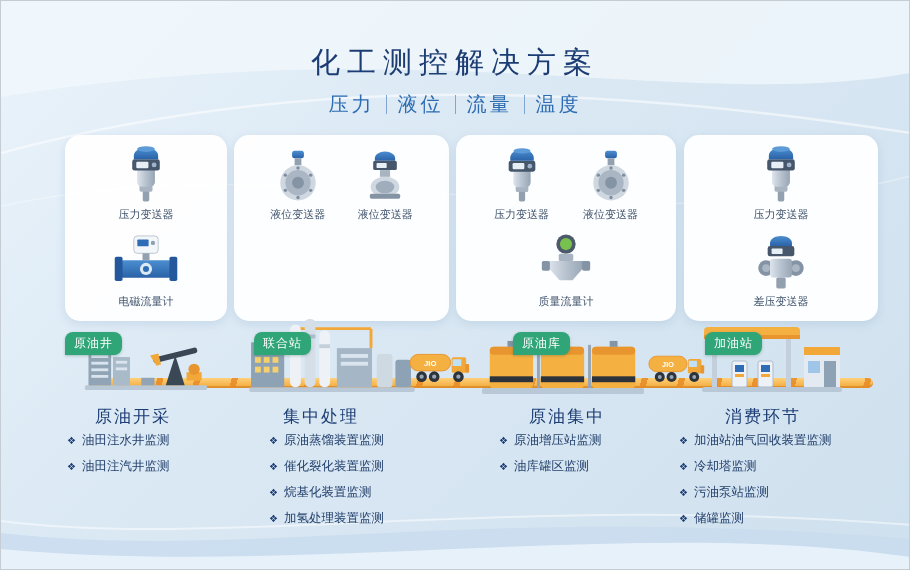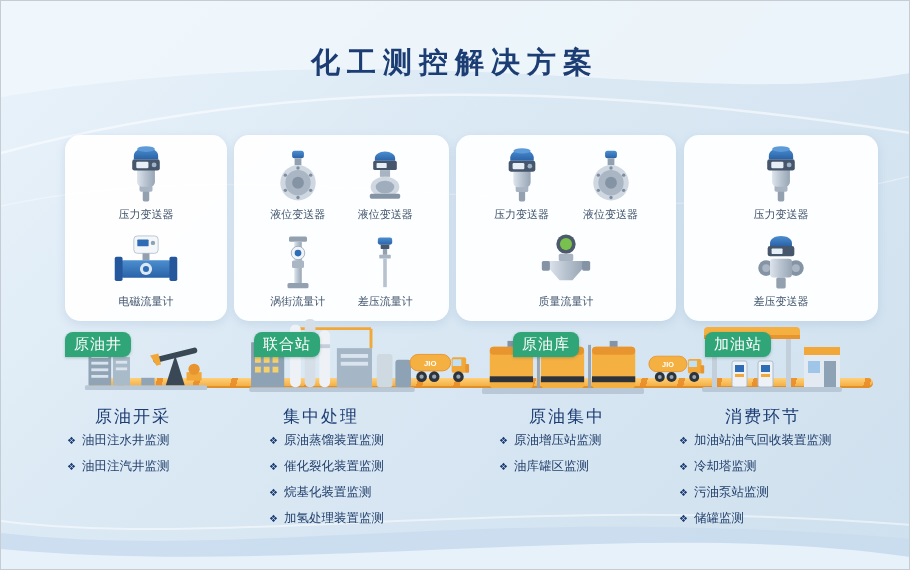--- a/index.html
+++ b/index.html
@@ -6,21 +6,21 @@
   html,body { background:#eef3f8; font-family:"Liberation Sans","DejaVu Sans",sans-serif; }
   .canvas{
     position:relative; width:910px; height:570px; overflow:hidden;
     border:1px solid #c6ccd4;
     background:linear-gradient(135deg,#eaf3fb 0%,#dbe9f4 40%,#cfe0ee 100%);
   }
   .bg-waves{ position:absolute; left:0; top:0; pointer-events:none; }
 
   .title{
     position:absolute; top:42px; left:0; width:100%; text-align:center;
-    font-size:29px; font-weight:700; color:#1c3d74; letter-spacing:7px;
+    font-size:29px; font-weight:400; color:#1c3d74; letter-spacing:7px;
   }
   .subtitle{
     position:absolute; top:90px; left:0; width:100%;
     display:flex; justify-content:center; align-items:center; gap:11px;
     font-size:20px; color:#2d6cb3; letter-spacing:3px;
   }
   .subtitle .sep{ width:1px; height:19px; background:#7fa6d0; }
 
   .panel{
     position:absolute; top:134px; height:186px;
@@ -29,21 +29,21 @@
     display:flex; flex-direction:column; justify-content:space-between;
     padding:10px 4px 12px 4px;
   }
   .inst-row{ display:flex; justify-content:space-evenly; align-items:flex-end; }
   .inst{ display:flex; flex-direction:column; align-items:center; }
   .inst .icon{ height:58px; display:flex; align-items:flex-end; justify-content:center; }
   .inst .label{ font-size:11px; color:#42556d; margin-top:4px; white-space:nowrap; }
 
   .badge{
     position:absolute; top:331px; z-index:6;
-    background:#2fa578; color:#fff; font-size:15px; letter-spacing:1px;
+    background:#2fa578; color:#fff; font-size:12px; letter-spacing:1px;
     padding:3px 9px; border-radius:8px 8px 8px 0;
     box-shadow:0 1px 3px rgba(40,90,70,.3);
   }
 
   .pipeline{
     position:absolute; left:88px; top:377px; width:784px; height:10px; z-index:1;
     border-radius:5px;
     background:linear-gradient(#ffd07a,#f2a838);
     box-shadow:inset 0 -2px 0 rgba(200,110,20,.45);
   }
@@ -285,20 +285,29 @@
           <circle cx="13" cy="27" r="2.2" fill="#97a5b4"></circle>
         <circle cx="26" cy="27" r="5.5" fill="#2d333b"></circle>
           <circle cx="26" cy="27" r="2.2" fill="#97a5b4"></circle>
         <circle cx="51" cy="27" r="5.5" fill="#2d333b"></circle>
           <circle cx="51" cy="27" r="2.2" fill="#97a5b4"></circle>
       </symbol>
     </defs>
   </svg>
 
   <div class="title">化工测控解决方案</div>
+  <div class="subtitle">
+    <span>压力</span>
+    <span class="sep"></span>
+    <span>液位</span>
+    <span class="sep"></span>
+    <span>流量</span>
+    <span class="sep"></span>
+    <span>温度</span>
+  </div>
 
   <div class="panel" style="left:64px;width:162px">
     <div class="inst-row">
       <div class="inst">
         <div class="icon">
             <svg width="50" height="60" viewBox="0 0 60 74">
               <use href="#sym-pressure"></use>
             </svg>
           </div>
         <div class="label">压力变送器</div>
@@ -326,38 +335,20 @@
           </div>
         <div class="label">液位变送器</div>
       </div>
       <div class="inst">
         <div class="icon">
             <svg width="54" height="54" viewBox="0 0 64 64">
               <use href="#sym-level2"></use>
             </svg>
           </div>
         <div class="label">液位变送器</div>
-      </div>
-    </div>
-    <div class="inst-row">
-      <div class="inst">
-        <div class="icon">
-            <svg width="48" height="56" viewBox="0 0 64 72">
-              <use href="#sym-vortex"></use>
-            </svg>
-          </div>
-        <div class="label">涡街流量计</div>
-      </div>
-      <div class="inst">
-        <div class="icon">
-            <svg width="46" height="56" viewBox="0 0 64 72">
-              <use href="#sym-dpflow"></use>
-            </svg>
-          </div>
-        <div class="label">差压流量计</div>
       </div>
     </div>
   </div>
 
   <div class="panel" style="left:455px;width:220px">
     <div class="inst-row">
       <div class="inst">
         <div class="icon">
             <svg width="48" height="58" viewBox="0 0 60 74">
               <use href="#sym-pressure"></use>

